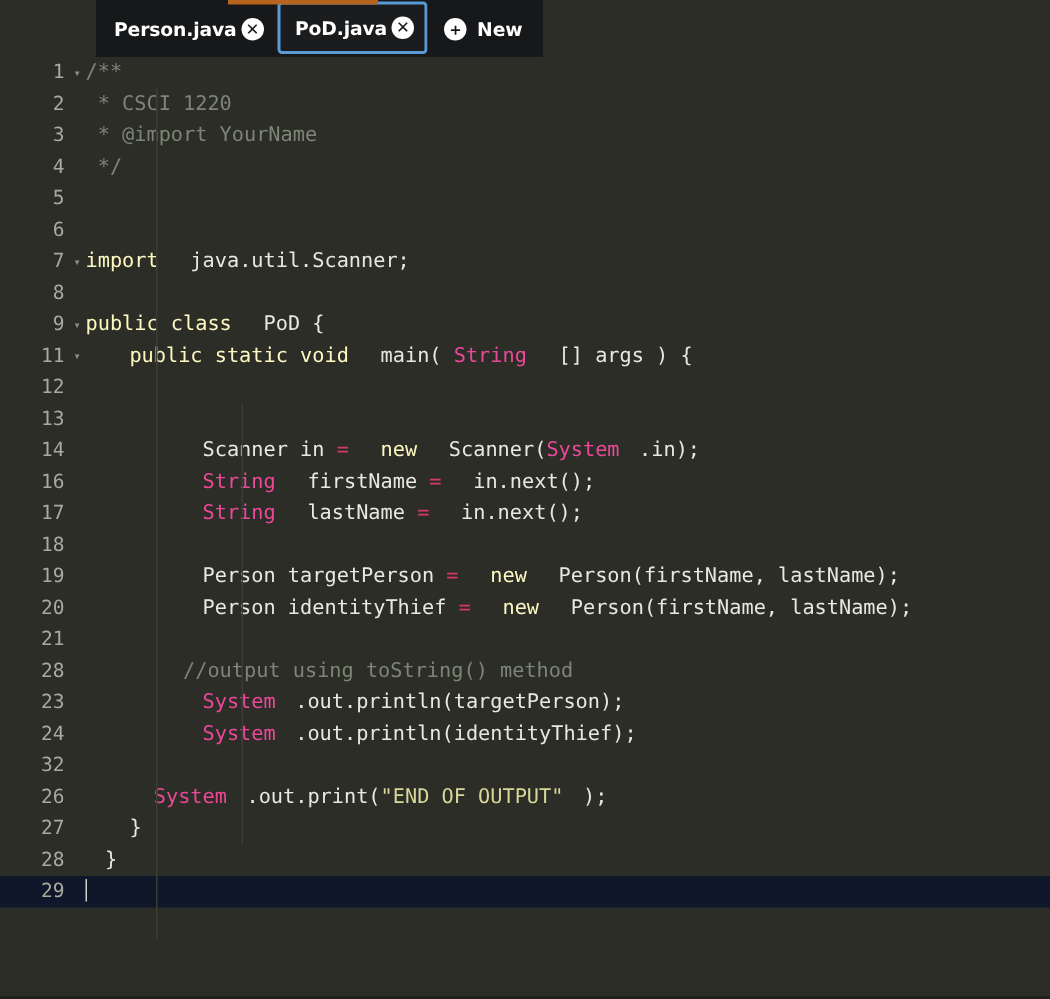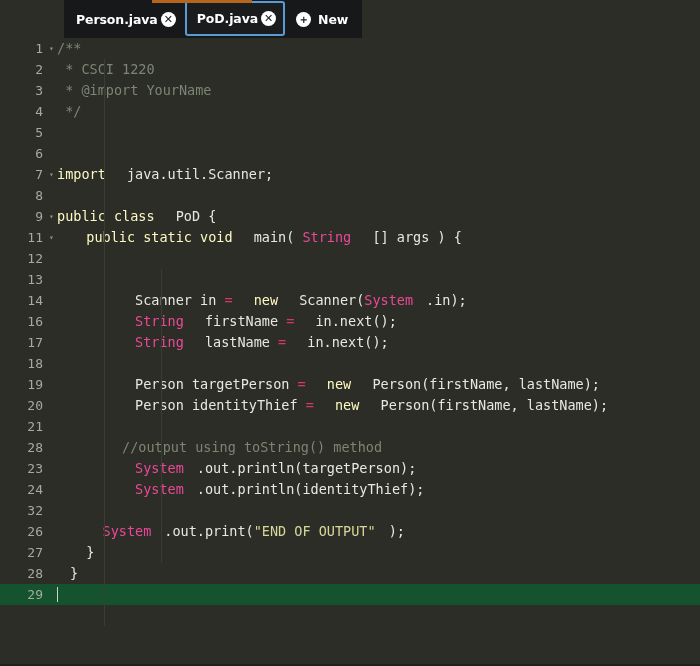--- a/index.html
+++ b/index.html
@@ -111,21 +111,21 @@
     font-size: 13.5px;
     line-height: 21px;
   }
   .row {
     position: relative;
     display: flex;
     height: 21px;
     align-items: center;
     white-space: pre;
   }
-  .row.current { background: #14532d; justify-content: flex-end; }
+  .row.current { background: #0f172a; justify-content: flex-end; }
   .gutter {
     width: 47px;
     min-width: 47px;
     box-sizing: border-box;
     padding-right: 4px;
     text-align: right;
     color: #a8aa9e;
     font-size: 13px;
     font-family: "DejaVu Sans Mono", monospace;
     user-select: none;

